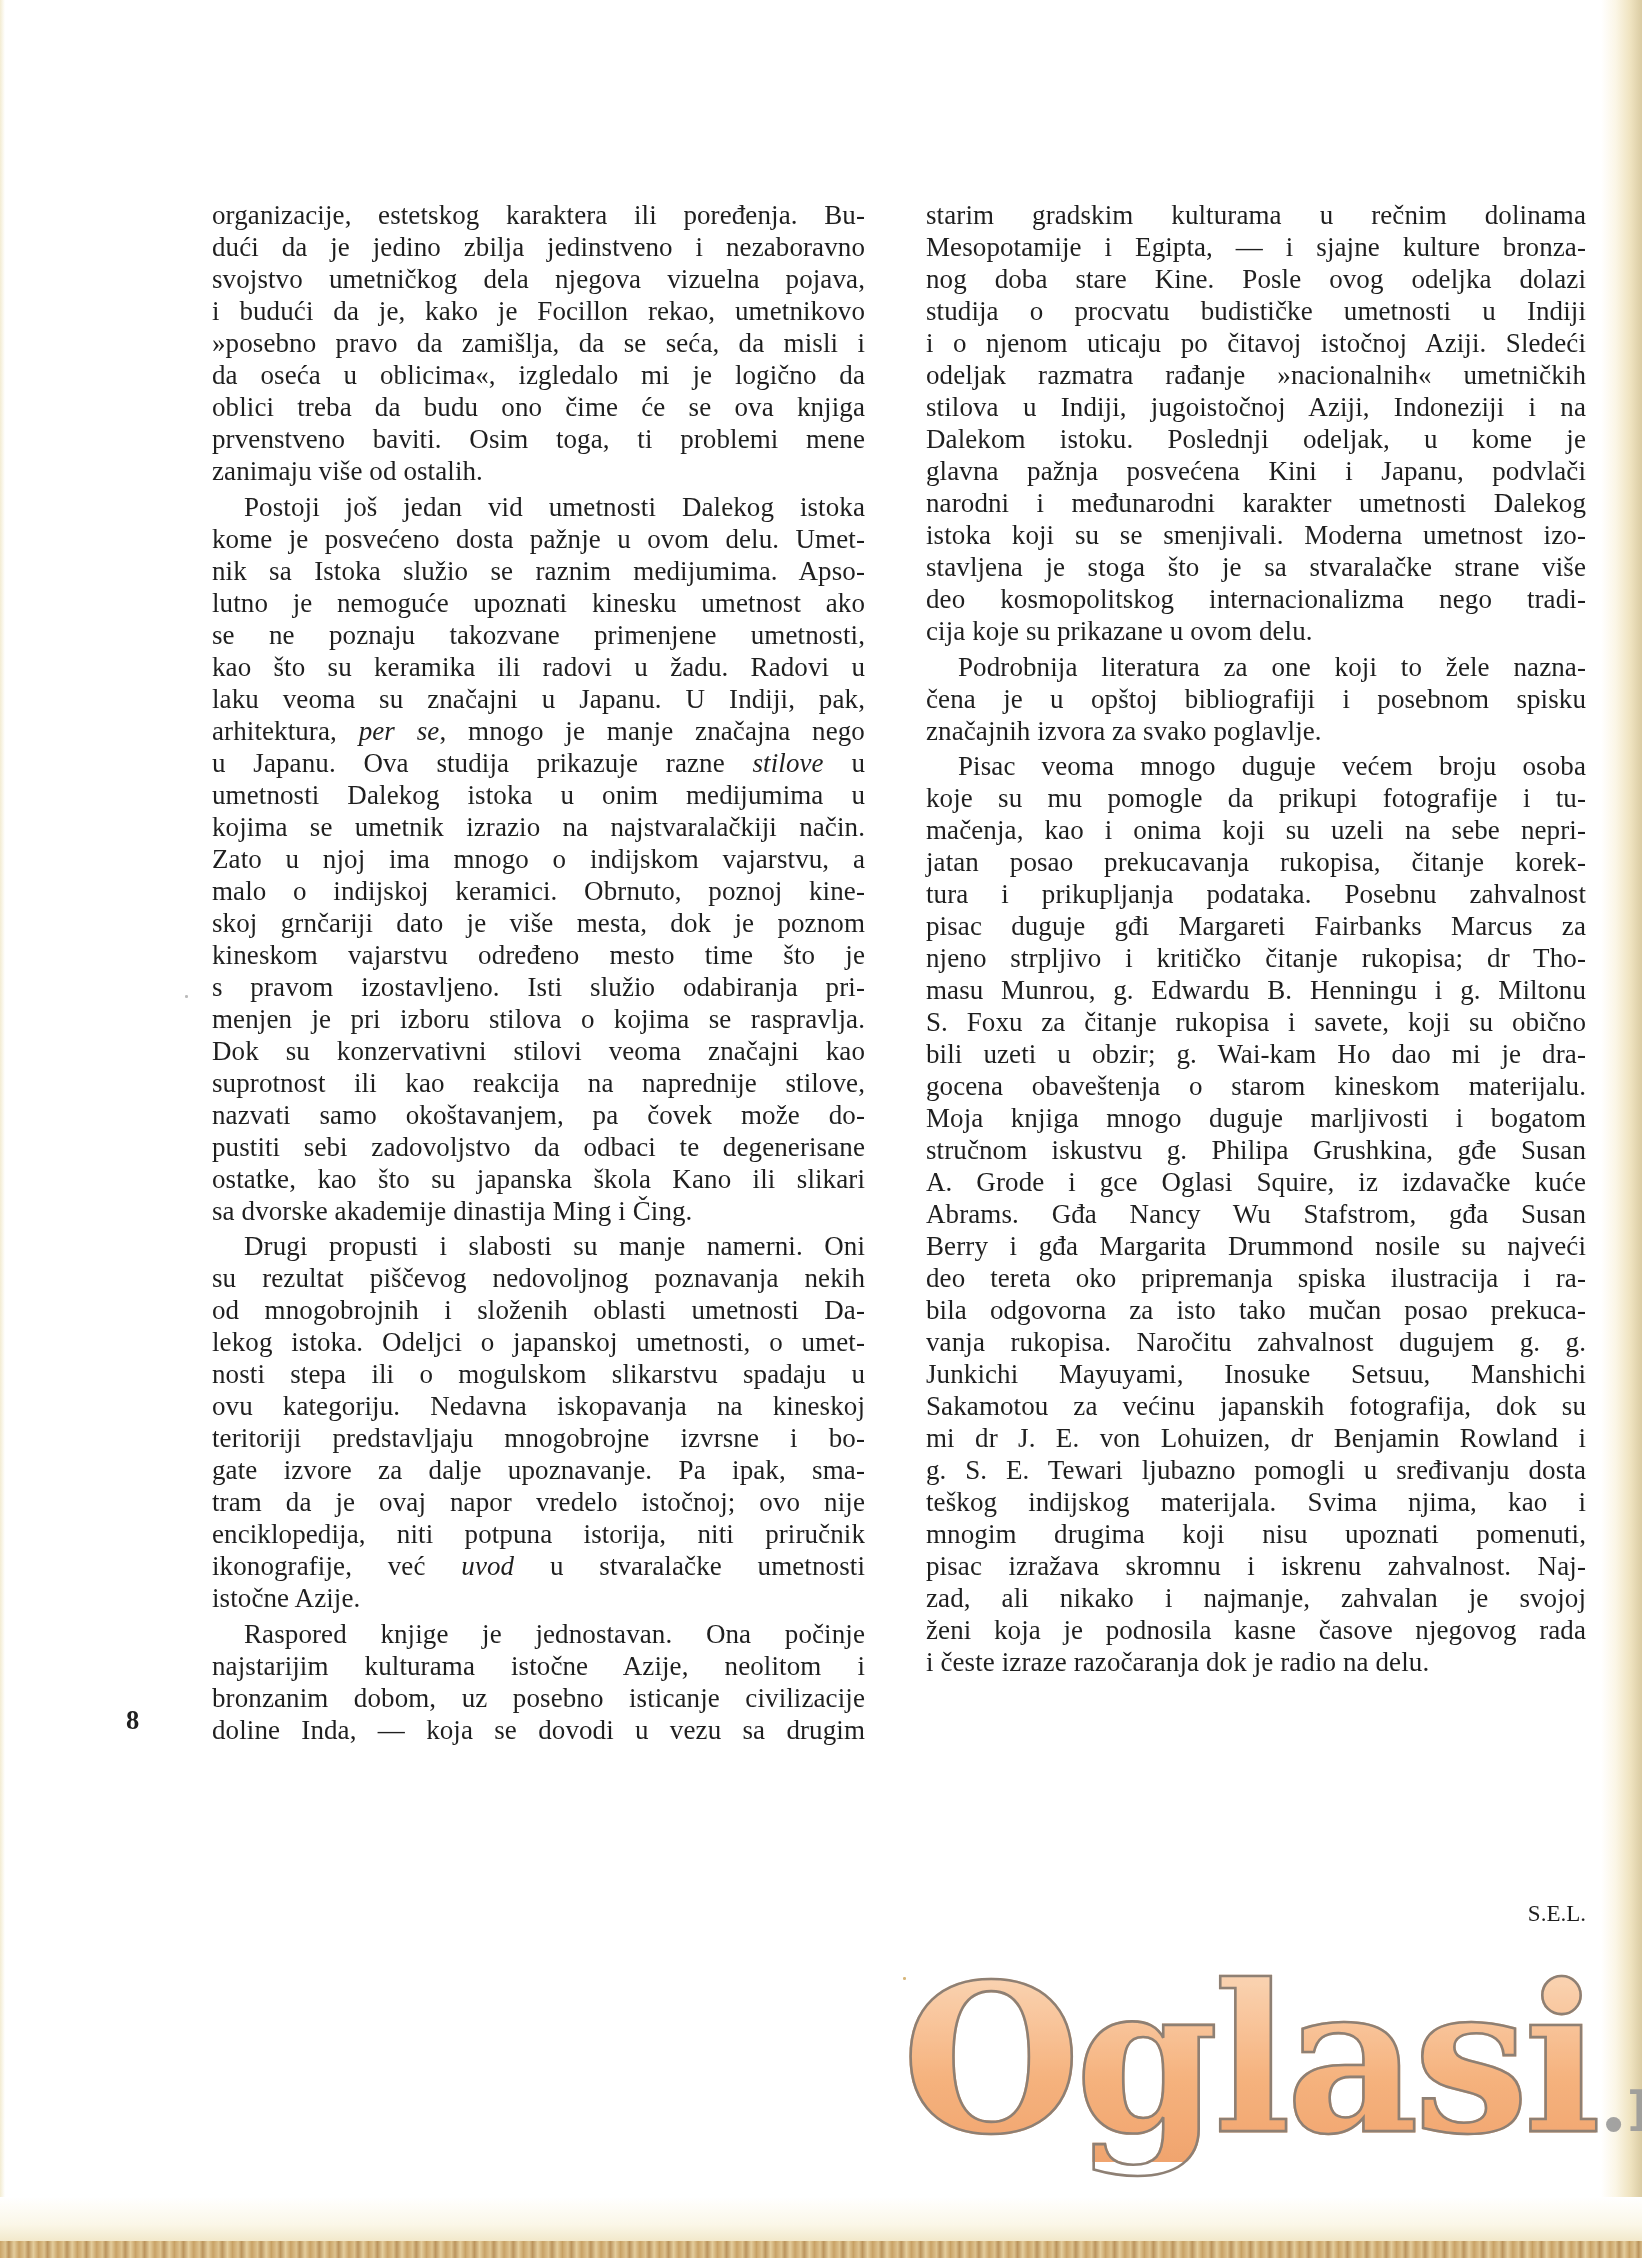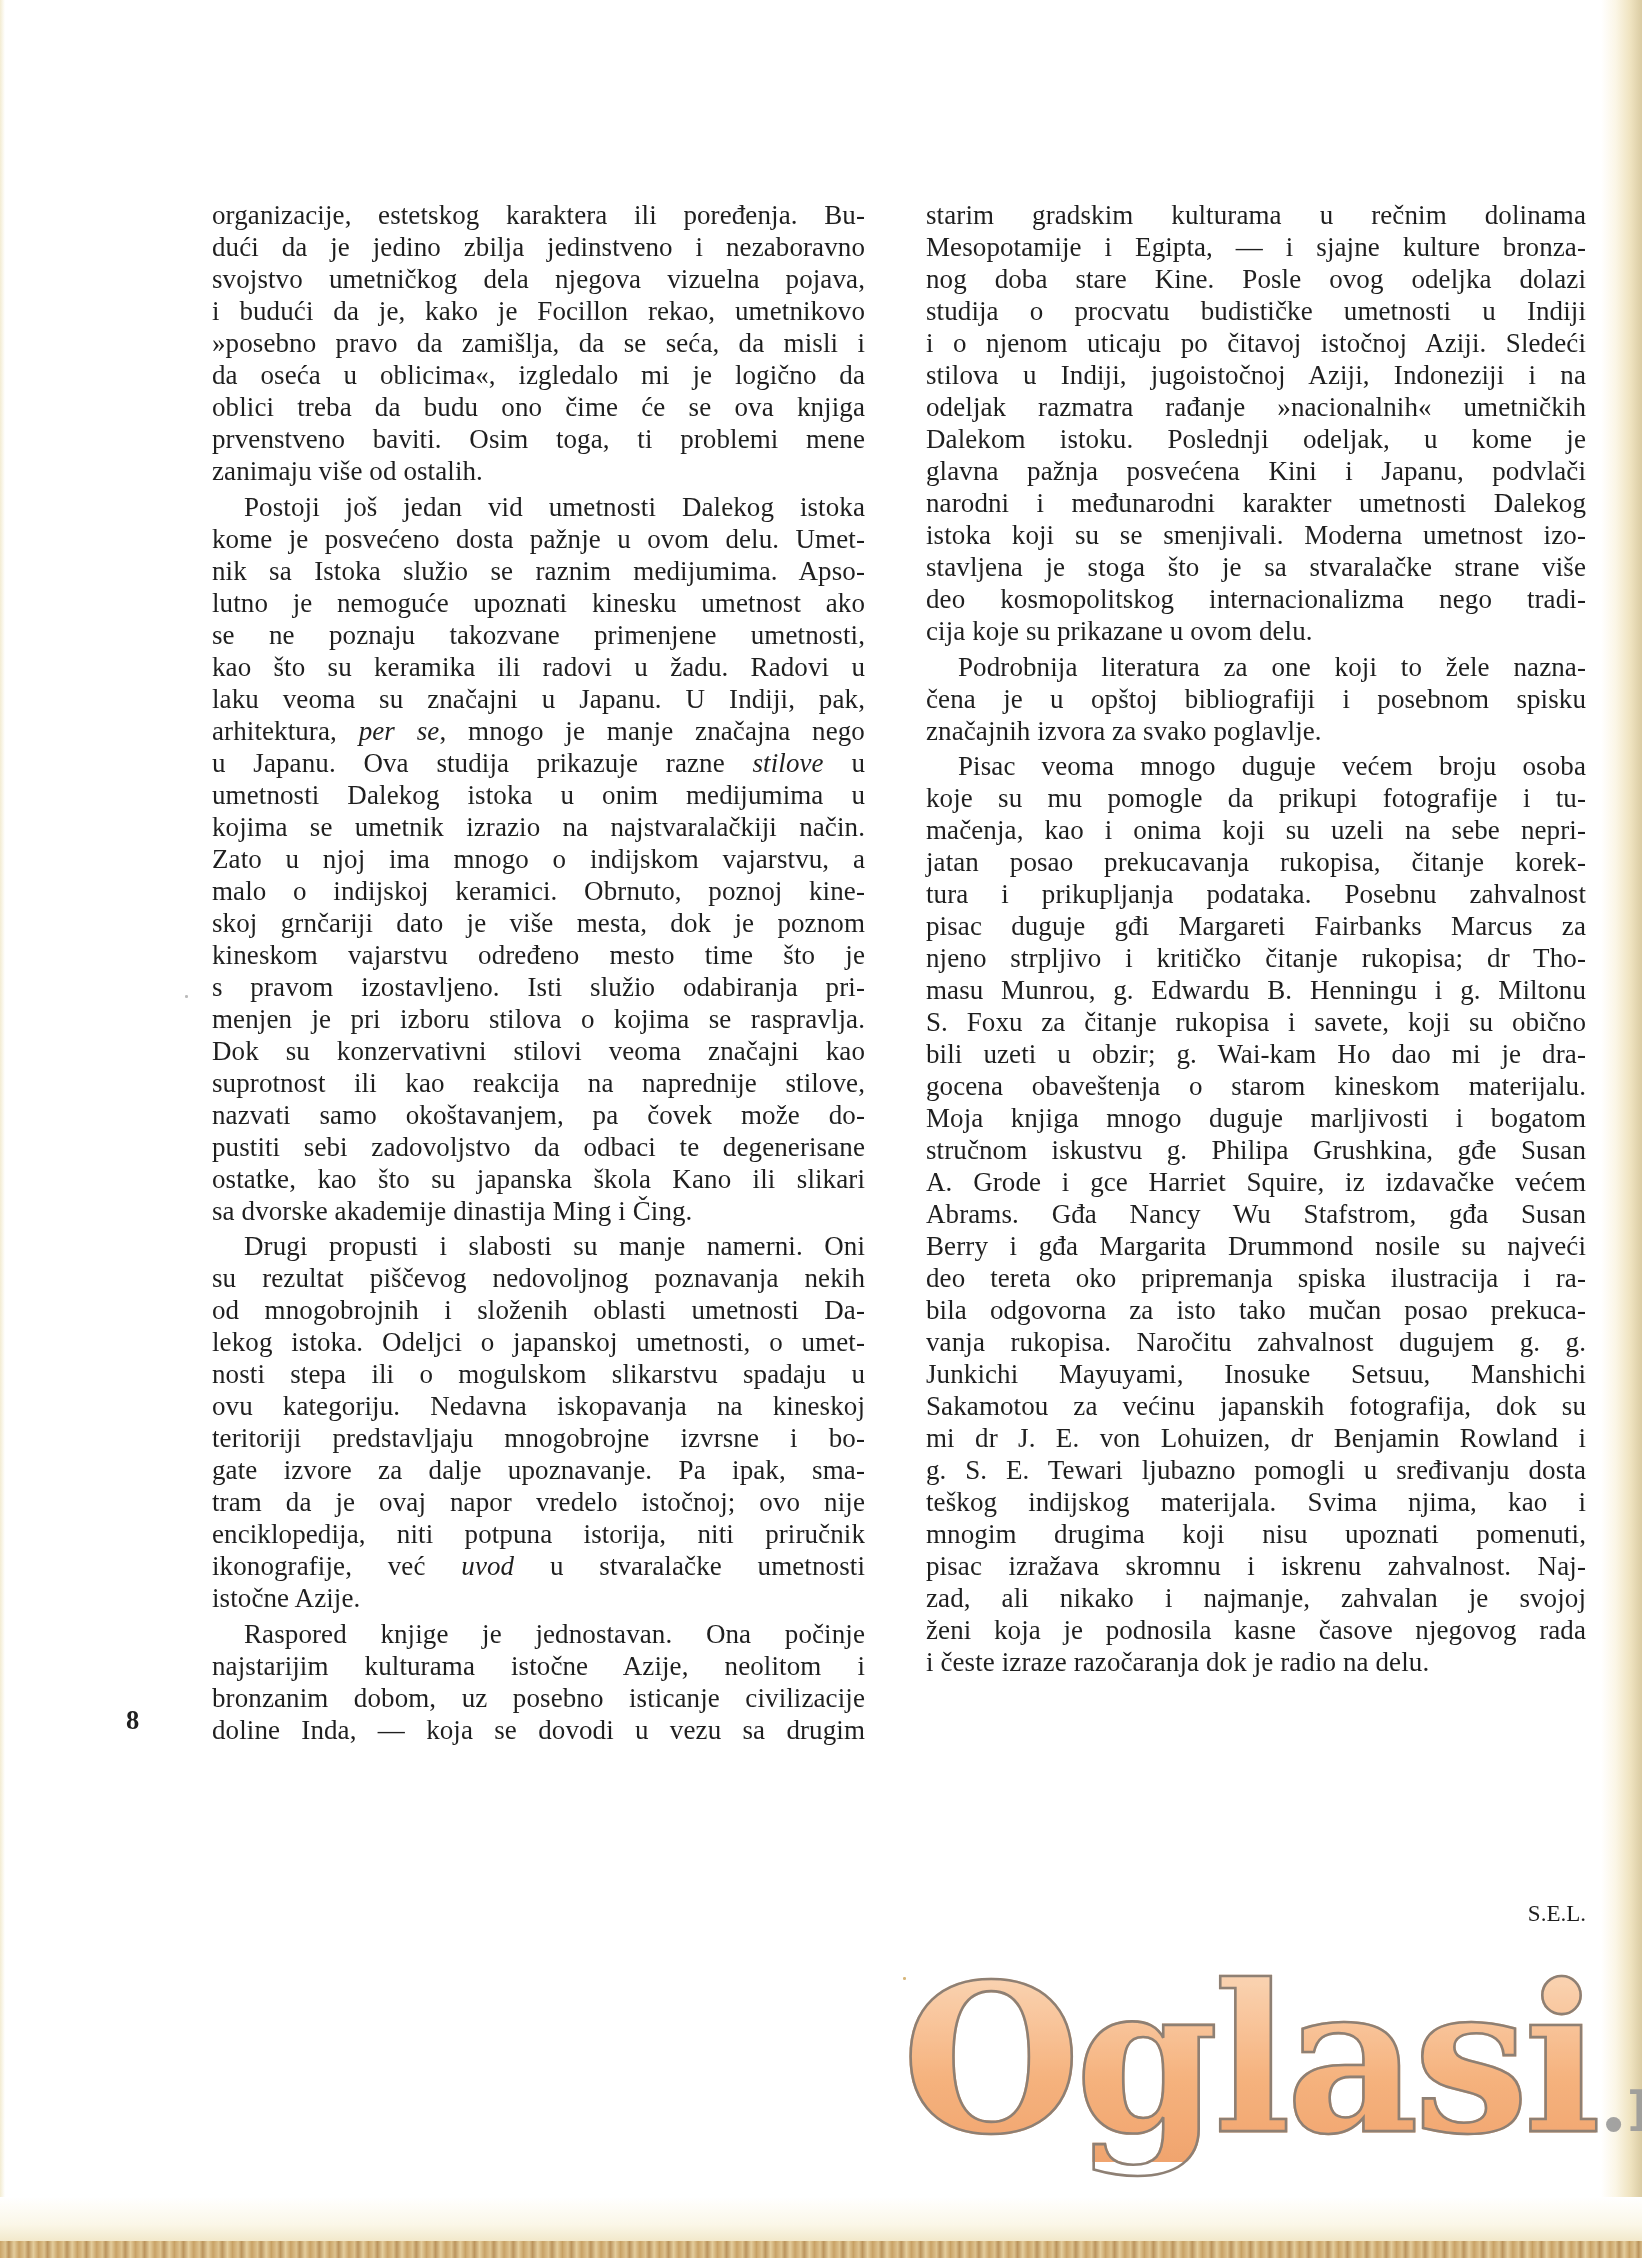--- a/index.html
+++ b/index.html
@@ -133,22 +133,22 @@
     <span class="line">najstarijim kulturama istočne Azije, neolitom i</span>
     <span class="line">bronzanim dobom, uz posebno isticanje civilizacije</span>
     <span class="line">doline Inda, — koja se dovodi u vezu sa drugim</span>
   </div>
 <div class="column col-right" id="col-right">
     <span class="line">starim gradskim kulturama u rečnim dolinama</span>
     <span class="line">Mesopotamije i Egipta, — i sjajne kulture bronza-</span>
     <span class="line">nog doba stare Kine. Posle ovog odeljka dolazi</span>
     <span class="line">studija o procvatu budističke umetnosti u Indiji</span>
     <span class="line">i o njenom uticaju po čitavoj istočnoj Aziji. Sledeći</span>
+    <span class="line">odeljak razmatra rađanje »nacionalnih« umetničkih</span>
     <span class="line">stilova u Indiji, jugoistočnoj Aziji, Indoneziji i na</span>
-    <span class="line">odeljak razmatra rađanje »nacionalnih« umetničkih</span>
     <span class="line">Dalekom istoku. Poslednji odeljak, u kome je</span>
     <span class="line">glavna pažnja posvećena Kini i Japanu, podvlači</span>
     <span class="line">narodni i međunarodni karakter umetnosti Dalekog</span>
     <span class="line">istoka koji su se smenjivali. Moderna umetnost izo-</span>
     <span class="line">stavljena je stoga što je sa stvaralačke strane više</span>
     <span class="line">deo kosmopolitskog internacionalizma nego tradi-</span>
     <span class="line last">cija koje su prikazane u ovom delu.</span>
     <span class="para-gap"></span>
     <span class="line indent">Podrobnija literatura za one koji to žele nazna-</span>
     <span class="line">čena je u opštoj bibliografiji i posebnom spisku</span>
@@ -160,21 +160,21 @@
     <span class="line">jatan posao prekucavanja rukopisa, čitanje korek-</span>
     <span class="line">tura i prikupljanja podataka. Posebnu zahvalnost</span>
     <span class="line">pisac duguje gđi Margareti Fairbanks Marcus za</span>
     <span class="line">njeno strpljivo i kritičko čitanje rukopisa; dr Tho-</span>
     <span class="line">masu Munrou, g. Edwardu B. Henningu i g. Miltonu</span>
     <span class="line">S. Foxu za čitanje rukopisa i savete, koji su obično</span>
     <span class="line">bili uzeti u obzir; g. Wai-kam Ho dao mi je dra-</span>
     <span class="line">gocena obaveštenja o starom kineskom materijalu.</span>
     <span class="line">Moja knjiga mnogo duguje marljivosti i bogatom</span>
     <span class="line">stručnom iskustvu g. Philipa Grushkina, gđe Susan</span>
-    <span class="line">A. Grode i gce Harriet Squire, iz izdavačke većem</span>
+    <span class="line">A. Grode i gce Oglasi Squire, iz izdavačke kuće</span>
     <span class="line">Abrams. Gđa Nancy Wu Stafstrom, gđa Susan</span>
     <span class="line">Berry i gđa Margarita Drummond nosile su najveći</span>
     <span class="line">deo tereta oko pripremanja spiska ilustracija i ra-</span>
     <span class="line">bila odgovorna za isto tako mučan posao prekuca-</span>
     <span class="line">vanja rukopisa. Naročitu zahvalnost dugujem g. g.</span>
     <span class="line">Junkichi Mayuyami, Inosuke Setsuu, Manshichi</span>
     <span class="line">Sakamotou za većinu japanskih fotografija, dok su</span>
     <span class="line">mi dr J. E. von Lohuizen, dr Benjamin Rowland i</span>
     <span class="line">g. S. E. Tewari ljubazno pomogli u sređivanju dosta</span>
     <span class="line">teškog indijskog materijala. Svima njima, kao i</span>

